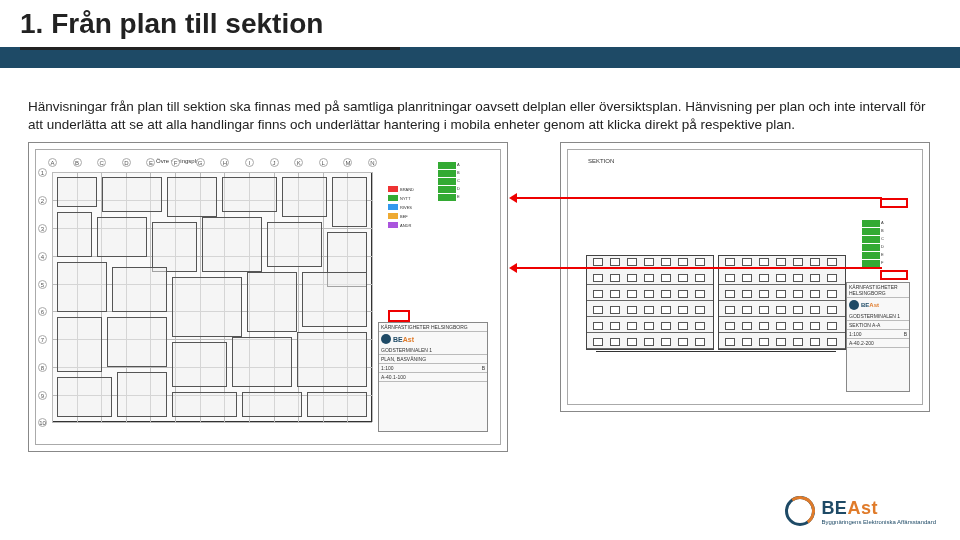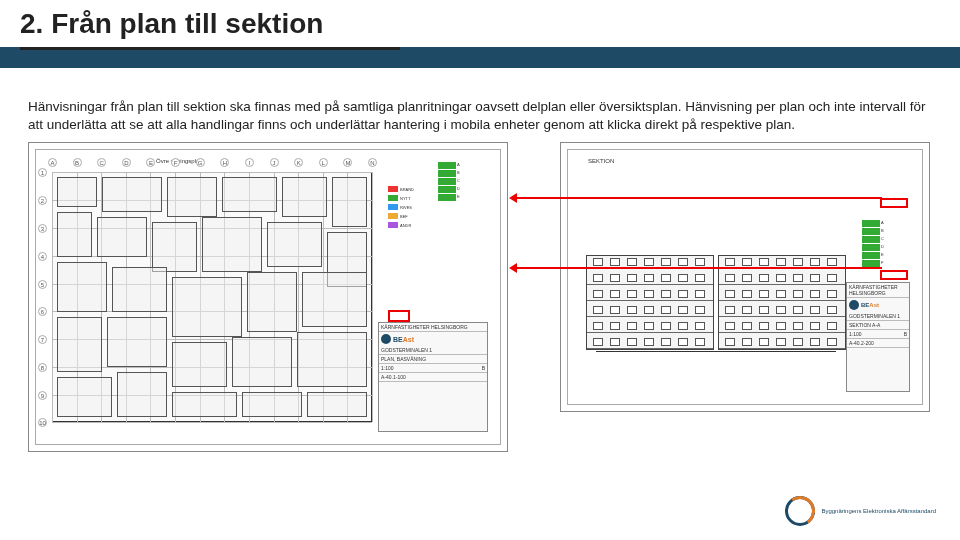--- a/index.html
+++ b/index.html
@@ -87,21 +87,21 @@
 
 .iso-box { position: absolute; left: 344px; top: 200px; width: 70px; height: 44px; border: 0.5px solid #999; }
 .iso { position: absolute; width: 14px; height: 10px; border: 0.5px solid #666; background: linear-gradient(135deg,#ddd 50%,#bbb 50%); }
 
 .hdr-annot { position: absolute; left: 120px; top: 8px; font-size: 6px; color: #333; }
 </style>
 </head>
 <body>
 
 <div class="header">
-  <div class="title">2. Från plan till sektion</div>
+  <div class="title">1. Från plan till sektion</div>
   <div class="title-underline"></div>
 </div>
 
 <div class="body-text">Hänvisningar från plan till sektion ska finnas med på samtliga planritningar oavsett delplan eller översiktsplan. Hänvisning per plan och inte intervall för att underlätta att se att alla handlingar finns och underlättar hantering i mobila enheter genom att klicka direkt på respektive plan.</div>
 
 <div class="drawings">
 
   <div class="dwg dwg-left">
     <div class="dwg-frame">
       <div class="hdr-annot">Övre våningsplan</div>
@@ -423,15 +423,16 @@
   <div class="arrow arrow1"></div>
   <div class="arrow arrow2"></div>
 </div>
 
 <div class="footer-logo">
   <div class="fl-ico">
     <div class="fl-ring"></div>
       <div class="fl-arc"></div>
   </div>
   <div class="fl-txt">
+    <div class="fl-name"><span class="b">BE</span><span class="o">Ast</span></div>
     <div class="fl-tag">Byggnäringens Elektroniska Affärsstandard</div>
   </div>
 </div>
 
 </body></html>

